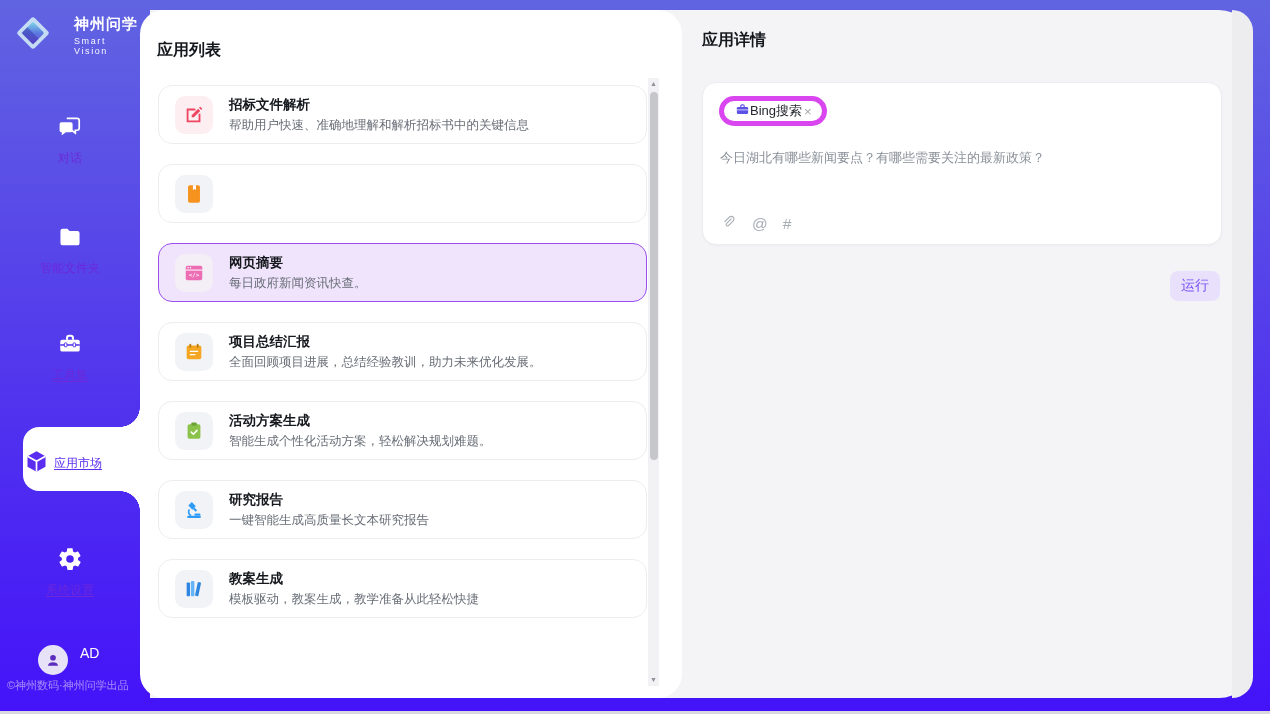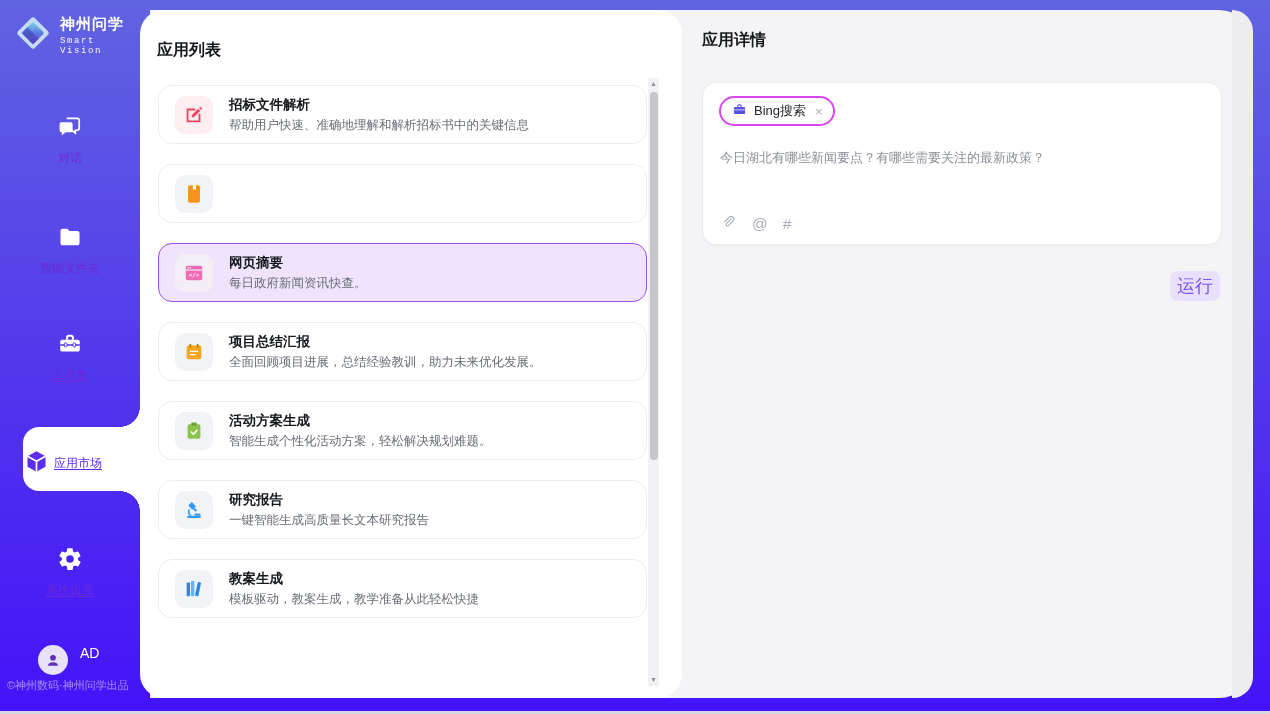--- a/index.html
+++ b/index.html
@@ -13,21 +13,21 @@
   .bottom-strip { position:absolute; left:0; top:711px; width:1270px; height:3px; background:#d8d8e1; }
 
   
   .content-bg { position:absolute; left:150px; top:10px; width:1103px; height:688px;
     background:#f4f4f6; border-radius:0 34px 34px 0; }
   .detail-gutter { position:absolute; left:1232px; top:10px; width:21px; height:688px;
     background:#ededf0; border-radius:0 34px 34px 0; }
 
   
   .sidebar { position:absolute; left:0; top:0; width:140px; height:711px; color:#fff; }
-  .logo-row { position:absolute; left:14px; top:14px; display:flex; align-items:center; gap:8px;font-family:Liberation Mono, monospace; }
+  .logo-row { position:absolute; left:14px; top:14px; display:flex; align-items:center; gap:22px; }
   .logo-text .brand-name { font-size:15px; font-weight:bold; letter-spacing:1px; }
   .logo-text .brand-sub { font-size:9px; letter-spacing:1.6px; opacity:.95; margin-top:2px; }
   .nav-item { position:absolute; left:0; width:140px; display:flex; flex-direction:column;
     align-items:center; gap:6px; cursor:pointer; }
   .nav-item .nav-label { font-size:12px; color:#6d28d9; }
   .nav-item .nav-label.u { text-decoration:underline; text-underline-offset:2px; }
   .active-tab { position:absolute; left:23px; top:427px; width:117px; height:64px; background:#fff;
     border-radius:16px 0 0 16px; display:flex; flex-direction:row; align-items:center;
     padding-top:9px; gap:4px; cursor:pointer; }
   .active-tab .nav-label { font-size:12px; color:#5b2df0; text-decoration:underline; text-underline-offset:2px; }
@@ -61,30 +61,30 @@
     text-align:center; line-height:12px; cursor:pointer; }
   .sb-arrow.up { top:0; } .sb-arrow.down { bottom:0; }
   .sb-thumb { position:absolute; left:1.5px; top:14px; width:8px; height:368px;
     background:#c5c7cb; border-radius:4px; cursor:pointer; }
 
   
   .detail-title { position:absolute; left:702px; top:30px; }
   .composer { position:absolute; left:702px; top:82px; width:520px; height:163px; background:#fff;
     border:1px solid #ebecf0; border-radius:14px; box-shadow:0 1px 2px rgba(20,20,43,.03); }
   .tool-tag { position:absolute; left:16px; top:13px; height:30px; display:inline-flex;
-    align-items:center; gap:7px; padding:0 10px 0 11px; border:2px solid #d946ef;
+    align-items:center; padding:0 10px 0 11px; border:5px solid #d946ef;
     border-radius:15px; background:#fff; cursor:pointer; }
   .tool-tag .tag-label { font-size:13px; color:#23262d; }
   .tool-tag .tag-close { font-size:13px; color:#a3a7af; margin-left:2px; cursor:pointer; }
   .query-text { position:absolute; left:17px; top:66px; width:486px; font-size:13px;
     color:#8a9099; line-height:1.45; cursor:text; }
   .attach-row { position:absolute; left:17px; top:130px; display:flex; align-items:center; gap:15px; }
   .attach-glyph { font-size:15.5px; color:#a7acb4; cursor:pointer; line-height:1; }
   .run-btn { position:absolute; left:1170px; top:271px; width:50px; height:30px; background:#e9e1fc;
-    border:none; border-radius:8px; color:#7a52f4; font-size:18px; font-family:inherit;
+    border:none; border-radius:8px; color:#7a52f4; font-size:14px; font-family:inherit;
     display:flex; align-items:center; justify-content:center; cursor:pointer; }
 </style>
 </head>
 <body>
 
 <div id="stage">
   <div class="bg-frame"></div>
   <div class="bottom-strip"></div>
   <div class="content-bg"></div>
   <div class="detail-gutter"></div>

